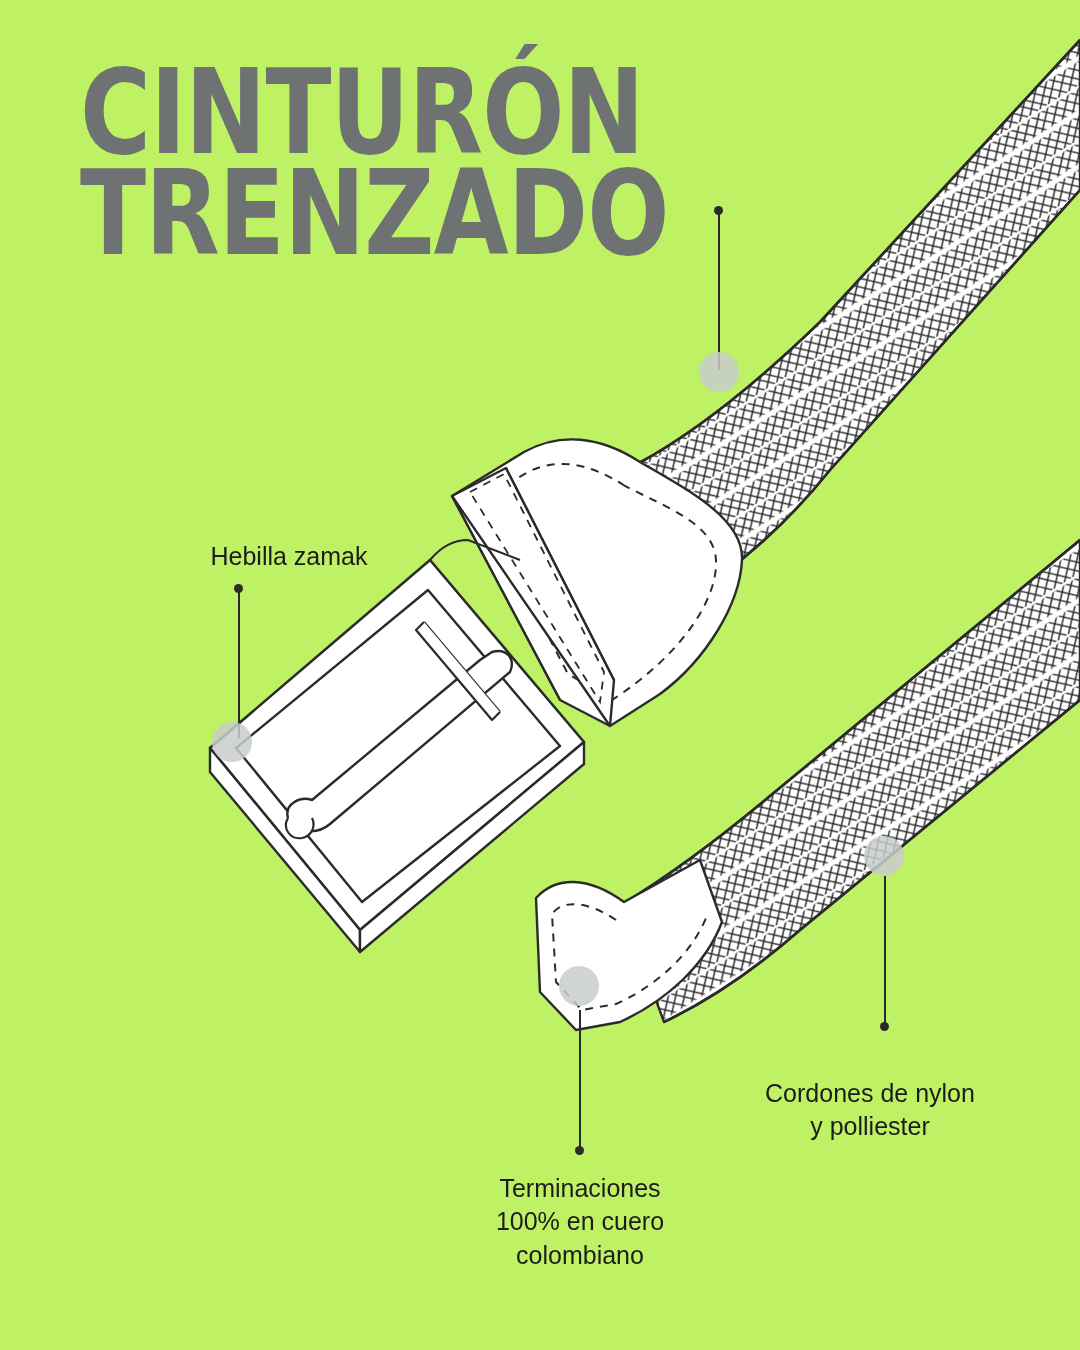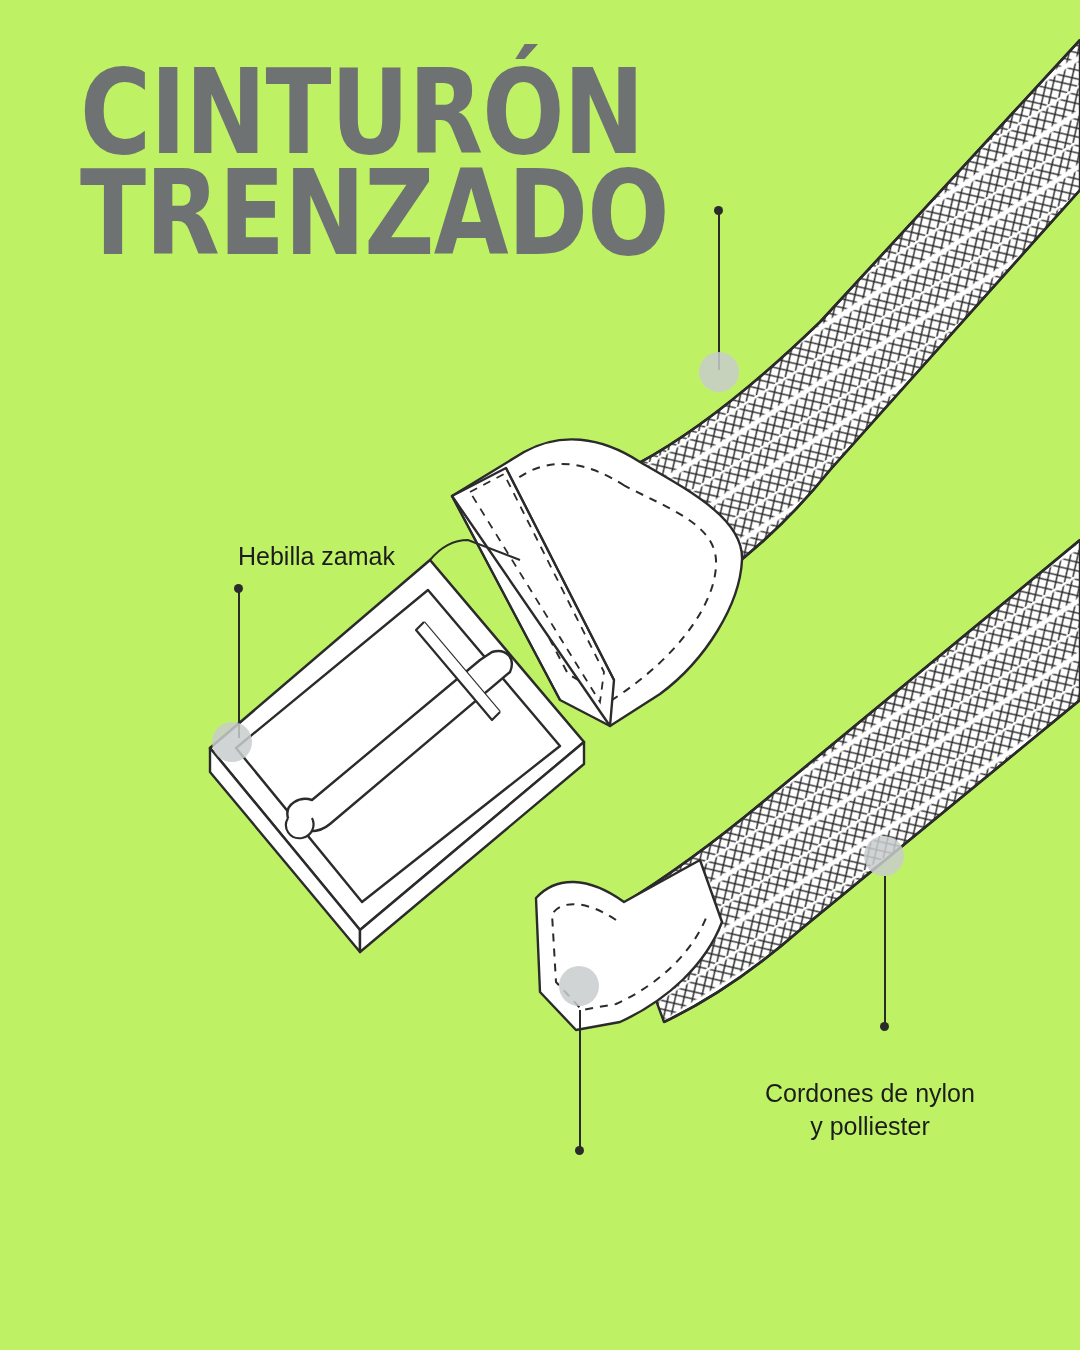--- a/index.html
+++ b/index.html
@@ -39,21 +39,21 @@
   
   .callout {
     position: absolute;
     color: #1c1c1c;
     font-size: 25px;
     line-height: 1.33;
     font-family: "Liberation Sans", sans-serif;
     white-space: pre-line;
   }
   .callout.center { text-align: center; }
-  .callout.left   { text-align: right; }
+  .callout.left   { text-align: center; margin-left: 44px; }
 
   #callout-reata       { left: 560px;  top: 136px;  width: 320px; }
   #callout-hebilla     { left: 95px;   top: 540px;  width: 300px; }
   #callout-cordones    { left: 720px;  top: 1038px; width: 300px; margin-top: 39px; }
   #callout-terminacion { left: 430px;  top: 1172px; width: 300px; }
 
   
   .leader {
     position: absolute;
     background: #2b2b2b;
@@ -220,17 +220,20 @@
   <div class="leader v" style="left:238px; top:588px; height:150px;"></div>
   <div class="dot" style="left:234px; top:584px;"></div>
   <div class="hotspot" style="left:212px; top:722px;"></div>
 
   <div class="callout center" id="callout-cordones">Cordones de nylon
 y polliester</div>
   <div class="leader v" style="left:884px; top:876px; height:150px;"></div>
   <div class="dot" style="left:880px; top:1022px;"></div>
   <div class="hotspot" style="left:864px; top:836px;"></div>
 
+  <div class="callout center" id="callout-terminacion">Terminaciones
+100% en cuero
+colombiano</div>
   <div class="leader v" style="left:579px; top:1010px; height:140px;"></div>
   <div class="dot" style="left:575px; top:1146px;"></div>
   <div class="hotspot" style="left:559px; top:966px;"></div>
 
 </div>
 
 </body></html>

